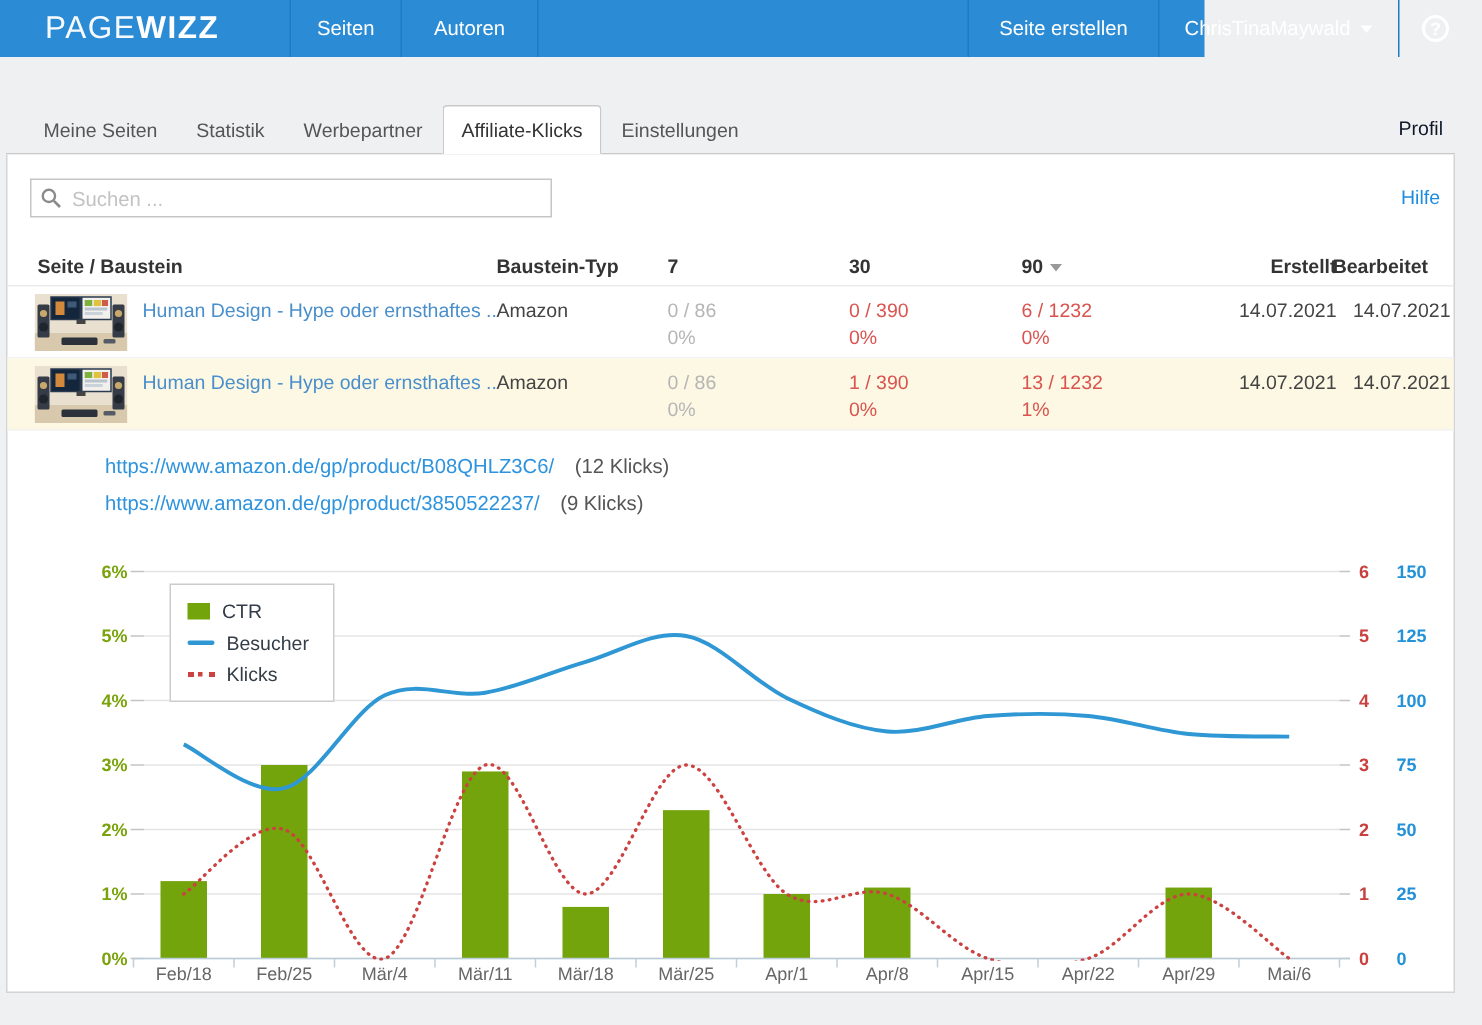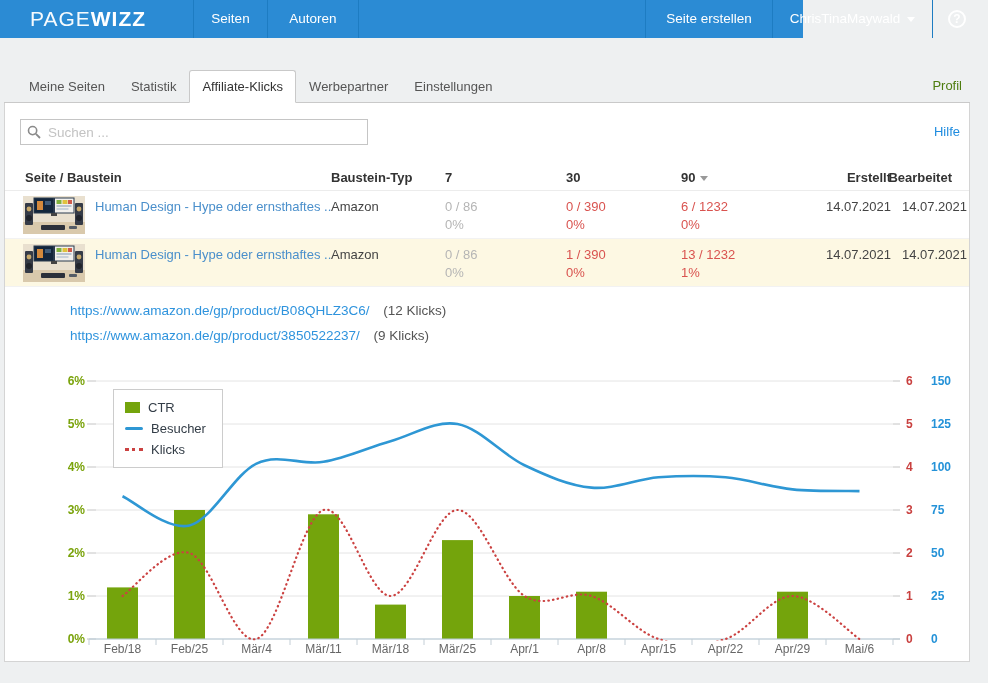--- a/index.html
+++ b/index.html
@@ -16,21 +16,21 @@
   .hnav { position:absolute; top:0; height:38px; line-height:38px; color:#fff; font-size:13.5px; text-align:center; cursor:pointer; white-space:nowrap; }
   .caret-down { display:inline-block; width:0; height:0; border-left:4px solid transparent; border-right:4px solid transparent; border-top:5px solid #fff; margin-left:7px; vertical-align:middle; }
   .caret-down.gray { border-top-color:#999; margin-left:5px; }
   .help-circle { position:absolute; left:948px; top:10px; width:18px; height:18px; border:2px solid #fff; border-radius:50%; color:#fff; font-size:12px; font-weight:bold; text-align:center; line-height:14px; cursor:pointer; }
 
   
   .tabbar { position:absolute; left:4px; top:38px; width:966px; height:65px; border-bottom:1px solid #c9c9c9; }
   .tabs { position:absolute; left:12px; bottom:-1px; display:flex; align-items:flex-end; }
   .tab { padding:8px 12px; font-size:13px; color:#555; border:1px solid transparent; cursor:pointer; white-space:nowrap; }
   .tab.active { background:#fff; border:1px solid #c9c9c9; border-bottom:1px solid #fff; border-radius:3px 3px 0 0; color:#333; }
-  .profil { position:absolute; right:8px; bottom:9px; font-size:13px; color:#4d7c0f; cursor:pointer; }
+  .profil { position:absolute; right:8px; bottom:9px; font-size:13px; color:#0f172a; cursor:pointer; }
 
   
   .card { position:absolute; left:4px; top:103px; width:966px; height:559px; background:#fff; border:1px solid #d4d4d4; border-top:none; }
 
   .searchbox { position:absolute; left:15px; top:16px; width:348px; height:31px; }
   .searchbox input { width:100%; height:26px; border:1px solid #c5c5c5; padding:0 8px 0 27px; font-size:13.5px; color:#555; font-family:"Liberation Sans",sans-serif; outline:none; }
   .searchbox input::placeholder { color:#c3c3c3; }
   .search-icon { position:absolute; left:7px; top:6px; }
   .hilfe { position:absolute; right:9px; top:21px; font-size:13px; color:#1e8ce0; text-decoration:none; cursor:pointer; }
 
@@ -87,22 +87,22 @@
       <span>ChrisTinaMaywald</span><span class="caret-down"></span>
     </div>
     <div class="hsep" style="left:932px"></div>
     <div class="help-circle">?</div>
   </header>
 
   <div class="tabbar">
     <div class="tabs">
       <div class="tab">Meine Seiten</div>
       <div class="tab">Statistik</div>
+      <div class="tab">Werbepartner</div>
       <div class="tab active">Affiliate-Klicks</div>
-      <div class="tab">Werbepartner</div>
       <div class="tab">Einstellungen</div>
     </div>
     <div class="profil">Profil</div>
   </div>
 
   <div class="card">
 
     <div class="searchbox">
       <svg class="search-icon" width="14" height="14">
         <circle cx="5.6" cy="5.6" r="4.1" fill="none" stroke="#8a8a8a" stroke-width="1.6"></circle>

